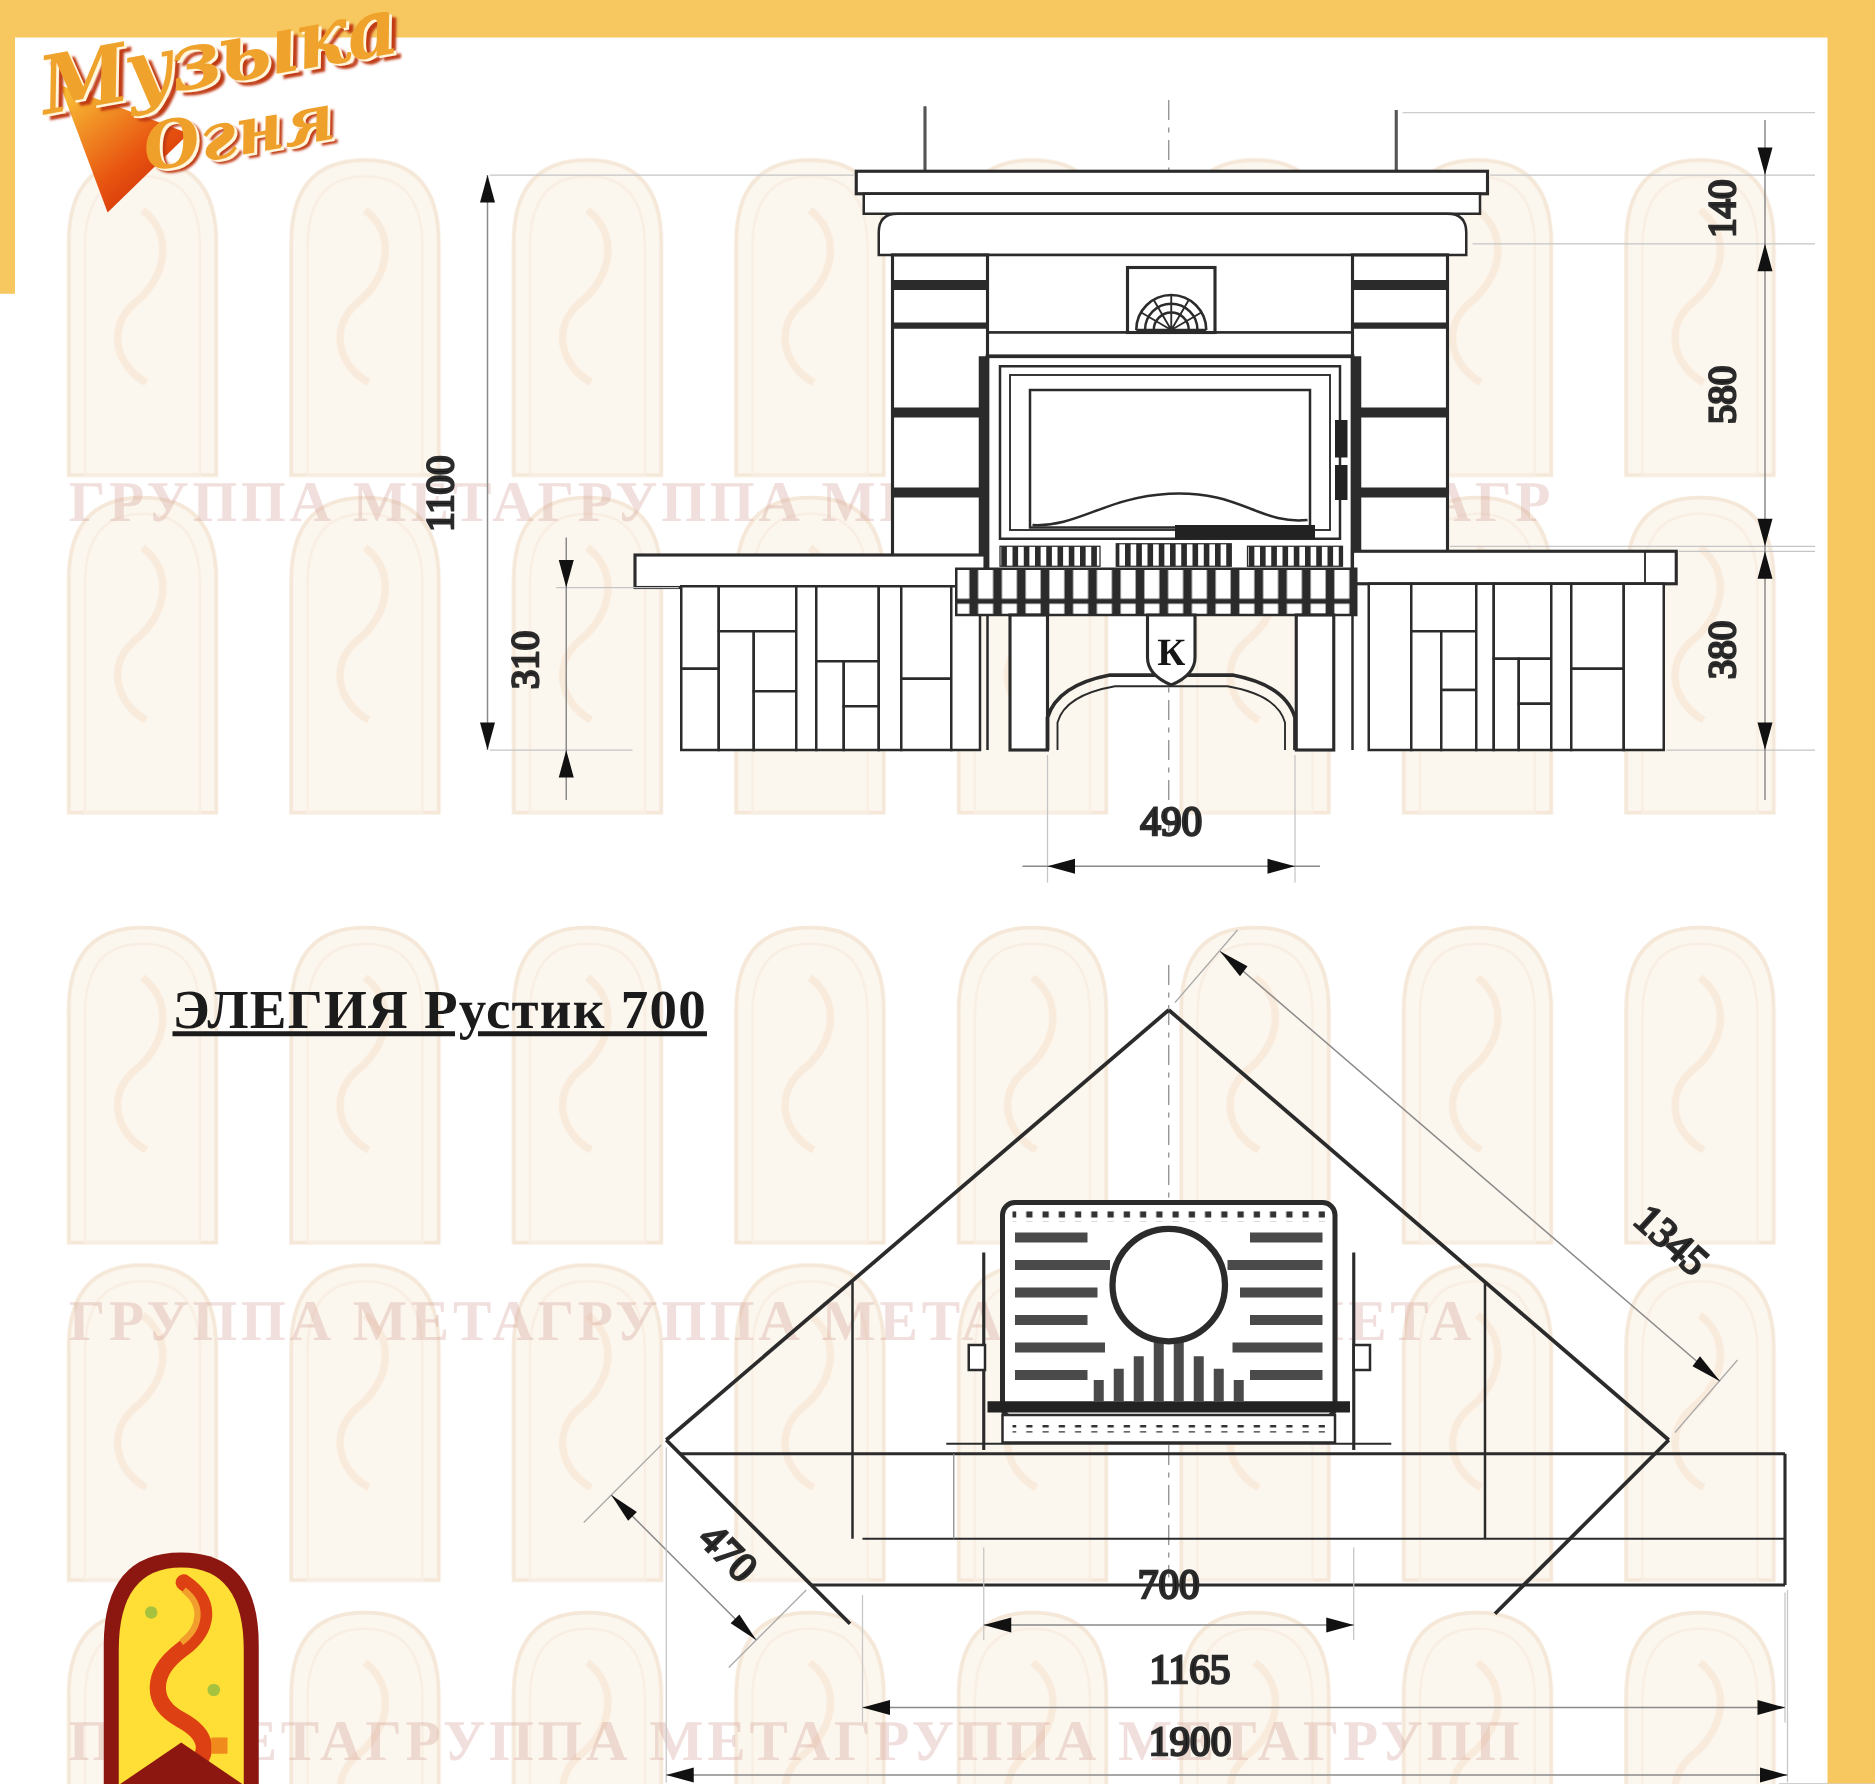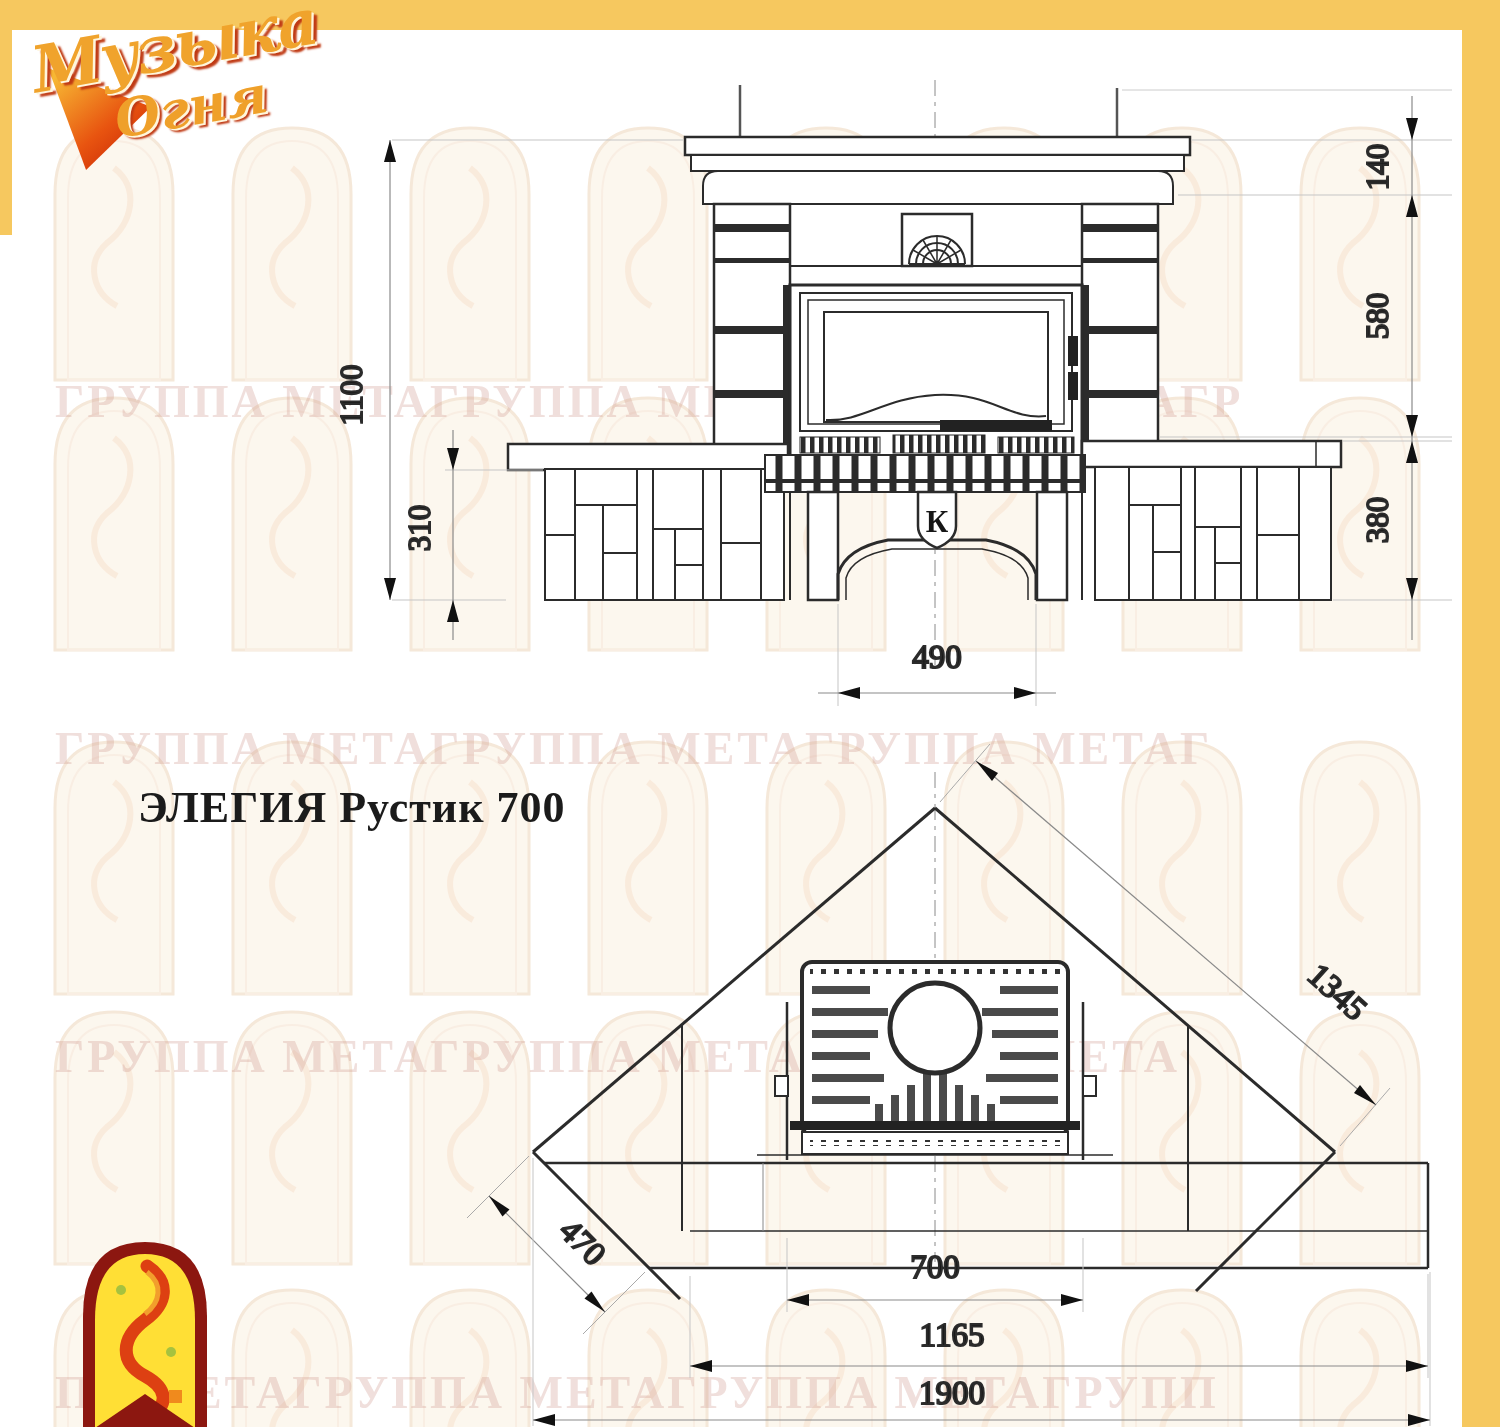--- a/index.html
+++ b/index.html
@@ -6,21 +6,21 @@
   #page{position:relative;width:1500px;height:1427px;background:#FFFFFF;overflow:hidden;
         font-family:"Liberation Serif",serif;}
   .band-top{position:absolute;left:0;top:0;width:1500px;height:30px;background:#F6C85F;}
   .band-right{position:absolute;left:1462px;top:0;width:38px;height:1427px;background:#F6C85F;}
   .band-left{position:absolute;left:0;top:0;width:12px;height:235px;background:#F6C85F;}
   .bg-arches{position:absolute;left:0;top:0;z-index:1;}
   .wm-text{position:absolute;left:55px;width:1420px;height:52px;overflow:hidden;white-space:nowrap;
            font:700 46px "Liberation Serif",serif;letter-spacing:3px;color:rgba(205,150,138,0.30);z-index:2;}
   .drawing{position:absolute;left:0;top:0;z-index:3;}
   .page-title{position:absolute;left:138px;top:782px;font:700 44px "Liberation Serif",serif;
-              color:#1b1b1b;letter-spacing:1px;z-index:4;}
+              color:#1b1b1b;letter-spacing:1px;z-index:4;text-decoration:underline;}
   .logo{position:absolute;left:16px;top:2px;width:300px;height:180px;z-index:5;}
   .logo-wedge{position:absolute;left:32px;top:66px;width:112px;height:102px;
               background:linear-gradient(140deg,#F7B733 8%,#E85410 55%,#C21E04 95%);
               clip-path:polygon(0 0,92% 38%,34% 100%);}
   .logo-line1{position:absolute;left:14px;top:6px;font:italic 700 64px "DejaVu Serif",serif;
               transform:rotate(-10deg);color:#F0A32C;letter-spacing:-2px;
               text-shadow:2px 2px 0 #fff6dc,5px 5px 2px #c03a14;}
   .logo-line2{position:absolute;left:98px;top:74px;font:italic 700 52px "DejaVu Serif",serif;
               transform:rotate(-10deg);color:#EFA02A;
               text-shadow:2px 2px 0 #fff6dc,4px 4px 2px #c03a14;}
@@ -152,21 +152,20 @@
         <path d="M1123 1542 V1356 Q1123 1290 1182 1290 Q1241 1290 1241 1356 V1542 Z" fill="#fbf2e3" stroke="#eed9c0" stroke-width="3"></path>
         <path d="M1136 1542 V1360 Q1136 1303 1182 1303 Q1228 1303 1228 1360 V1542 Z" fill="none" stroke="#f5e3d1" stroke-width="2"></path>
         <path d="M1182 1330 C 1208 1350 1201 1385 1175 1405 C 1153 1425 1161 1455 1185 1468" fill="none" stroke="#f2c9a8" stroke-width="6" opacity="0.5"></path>
         <path d="M1301 1542 V1356 Q1301 1290 1360 1290 Q1419 1290 1419 1356 V1542 Z" fill="#fbf2e3" stroke="#eed9c0" stroke-width="3"></path>
         <path d="M1314 1542 V1360 Q1314 1303 1360 1303 Q1406 1303 1406 1360 V1542 Z" fill="none" stroke="#f5e3d1" stroke-width="2"></path>
         <path d="M1360 1330 C 1386 1350 1379 1385 1353 1405 C 1331 1425 1339 1455 1363 1468" fill="none" stroke="#f2c9a8" stroke-width="6" opacity="0.5"></path>
       </g>
   </svg>
 
   <div class="wm-text" style="top:375px">ГРУППА МЕТАГРУППА МЕТАГРУППА МЕТАГР</div>
-  <div class="wm-text" style="top:722px">ГРУППА МЕТАГРУППА МЕТАГРУППА МЕТАГ</div>
   <div class="wm-text" style="top:1030px">ГРУППА МЕТАГРУППА МЕТАГРУППА МЕТА</div>
   <div class="wm-text" style="top:1366px">ПА МЕТАГРУППА МЕТАГРУППА МЕТАГРУПП</div>
 
   <div class="band-top"></div>
   <div class="band-right"></div>
   <div class="band-left"></div>
 
   <svg class="drawing" width="1500" height="1427" viewBox="0 0 1500 1427">
     <defs>
       <pattern id="slats" patternUnits="userSpaceOnUse" width="9" height="20">

